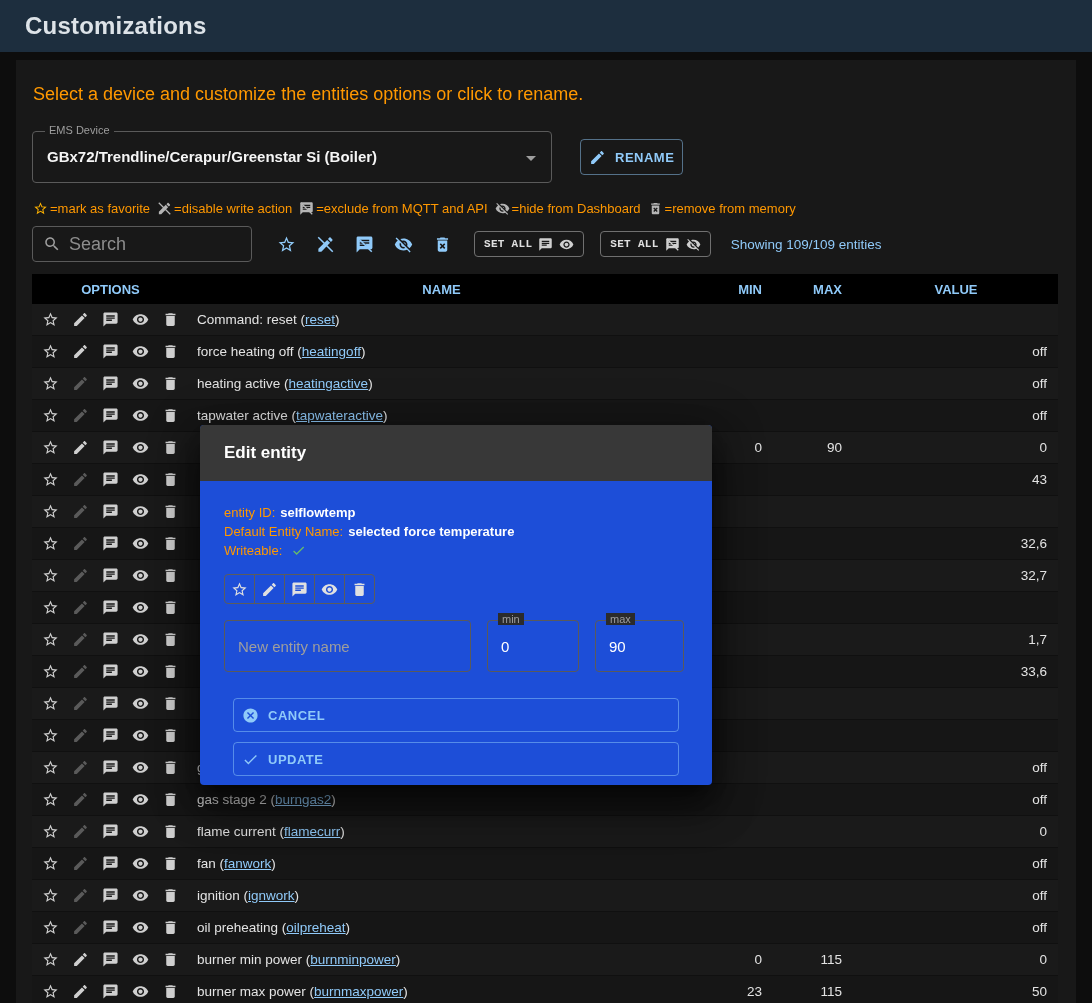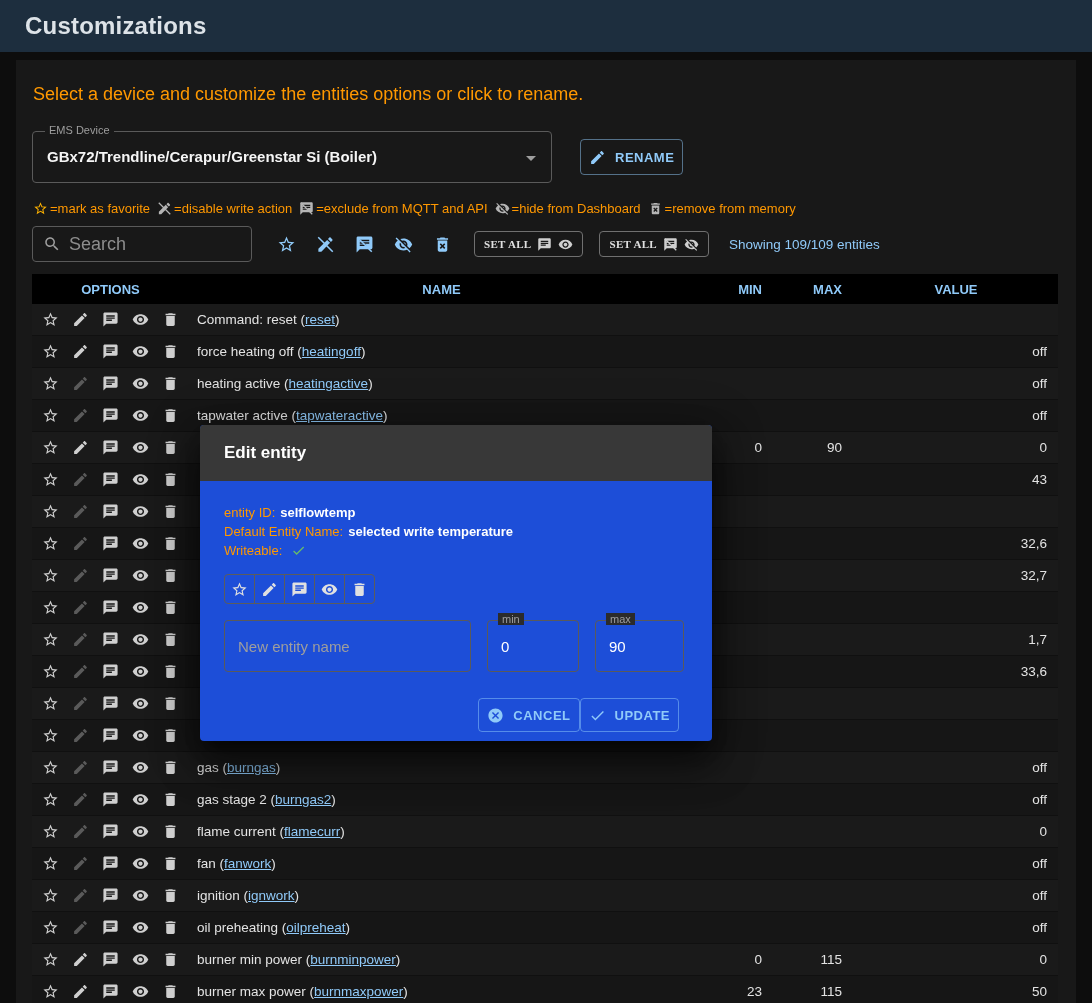--- a/index.html
+++ b/index.html
@@ -72,21 +72,21 @@
   .iconbtn {
     width:32px; height:32px; display:flex; align-items:center; justify-content:center;
     background:transparent; border:none; color:#90caf9; cursor:pointer;
   }
   .tool-icons { display:flex; align-items:center; gap:7px; margin-left:18px; }
   .setall-btn {
     display:inline-flex; align-items:center; gap:6px;
     height:26px; padding:0 9px; margin-left:16px;
     background:transparent; border:1px solid #707070; border-radius:4px;
     color:#e0e0e0; font-size:11px; font-weight:bold; letter-spacing:.3px;
-    font-family:Liberation Serif, serif; cursor:pointer;
+    font-family:Liberation Mono, monospace; cursor:pointer;
   }
   .setall-btn .i { color:#cfcfcf; }
   .showing { color:#90caf9; font-size:13.5px; margin-left:20px; }
 
   
   .table { margin-top:12px; width:1026px; }
   .thead {
     display:flex; align-items:center; height:30px;
     background:#000; color:#90caf9; font-size:13px; font-weight:bold;
   }
@@ -148,21 +148,21 @@
   }
   .txt-field input {
     width:100%; height:100%; background:transparent; border:none; outline:none;
     color:#ffffff; font-size:15px; padding:0 13px; font-family:"Liberation Sans", sans-serif;
   }
   .txt-field input::placeholder { color:#9e9e9e; }
   .f-name { width:247px; }
   .f-min  { width:92px; }
   .f-max  { width:89px; }
 
-  .dlg-actions { display:flex; justify-content:flex-end; gap:0; padding:26px 9px 9px; }
+  .dlg-actions { display:flex; justify-content:flex-end; gap:10px; padding:26px 9px 9px;flex-direction:column; }
   .dlg-actions .btn-outline-blue { height:34px; }
 </style>
 </head>
 <body>
 
 <svg width="0" height="0" style="position:absolute" aria-hidden="true">
   <defs>
     <symbol id="i-star" viewBox="0 0 24 24">
         <path fill="currentColor" d="M22 9.24l-7.19-.62L12 2 9.19 8.63 2 9.24l5.46 4.73L5.82 21 12 17.27 18.18 21l-1.63-7.03L22 9.24zM12 15.4l-3.76 2.27 1-4.28-3.32-2.88 4.38-.38L12 6.1l1.71 4.04 4.38.38-3.32 2.88 1 4.28L12 15.4z"></path>
       </symbol>
@@ -1099,21 +1099,21 @@
   </div>
 </div>
 
 <div class="dialog">
   <div class="dialog-title">Edit entity</div>
   <div class="dialog-body">
     <div class="meta-line">
       <span class="meta-label">entity ID:</span><span class="meta-value">selflowtemp</span>
     </div>
     <div class="meta-line">
-      <span class="meta-label">Default Entity Name:</span><span class="meta-value">selected write temperature</span>
+      <span class="meta-label">Default Entity Name:</span><span class="meta-value">selected force temperature</span>
     </div>
     <div class="meta-line">
       <span class="meta-label">Writeable:</span>
       <span class="meta-check"><svg width="15" height="15">
             <use href="#i-check"></use>
           </svg></span>
     </div>
 
     <div class="toggle-group">
       <button class="toggle-btn">

